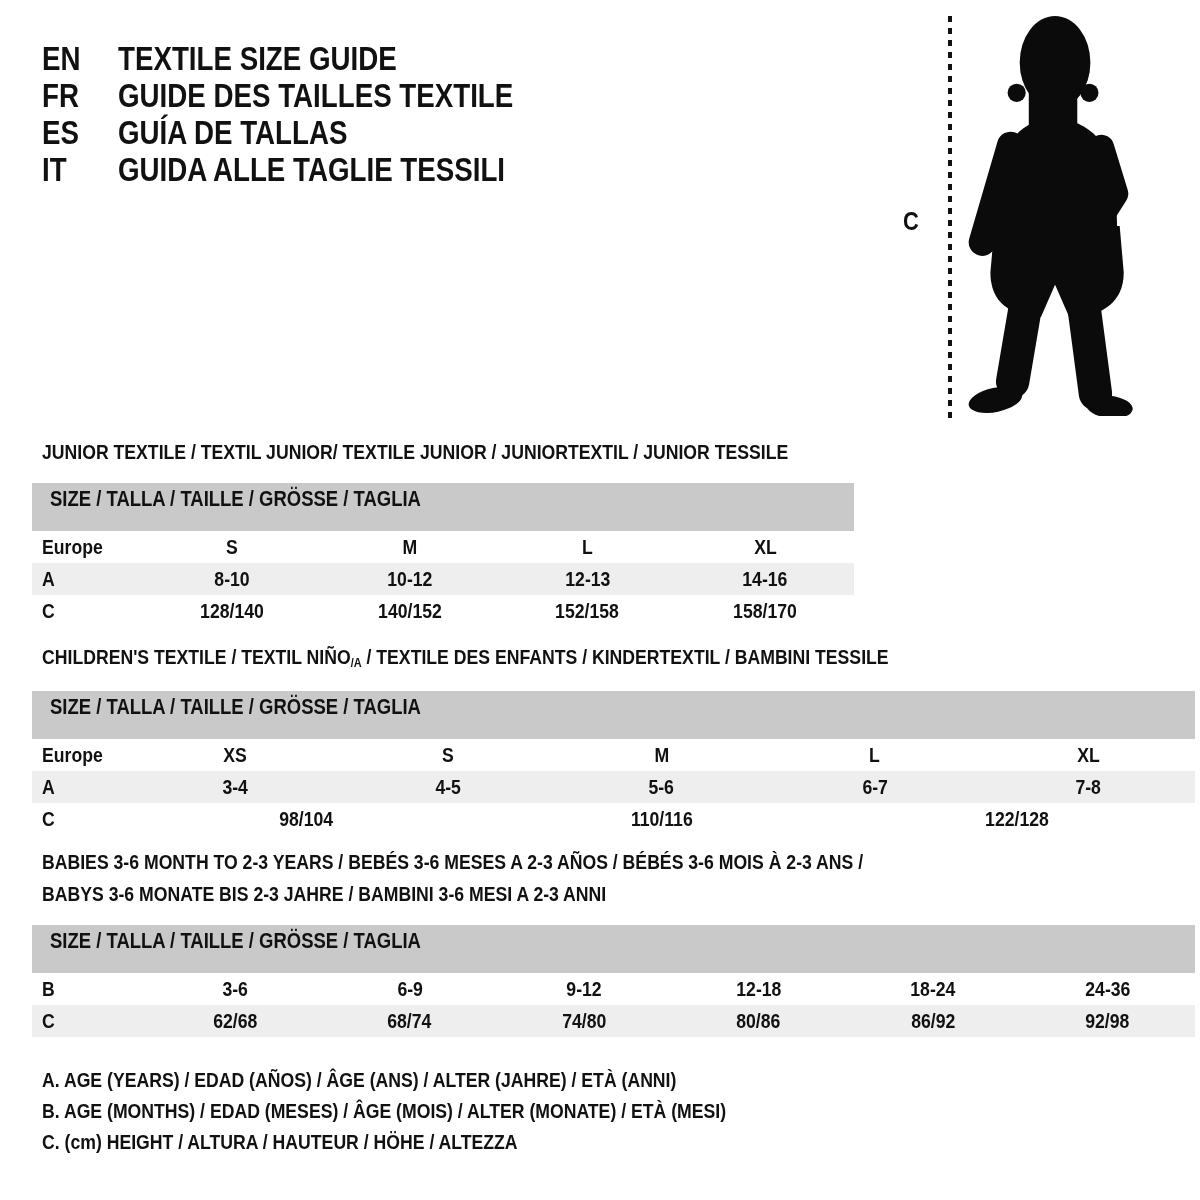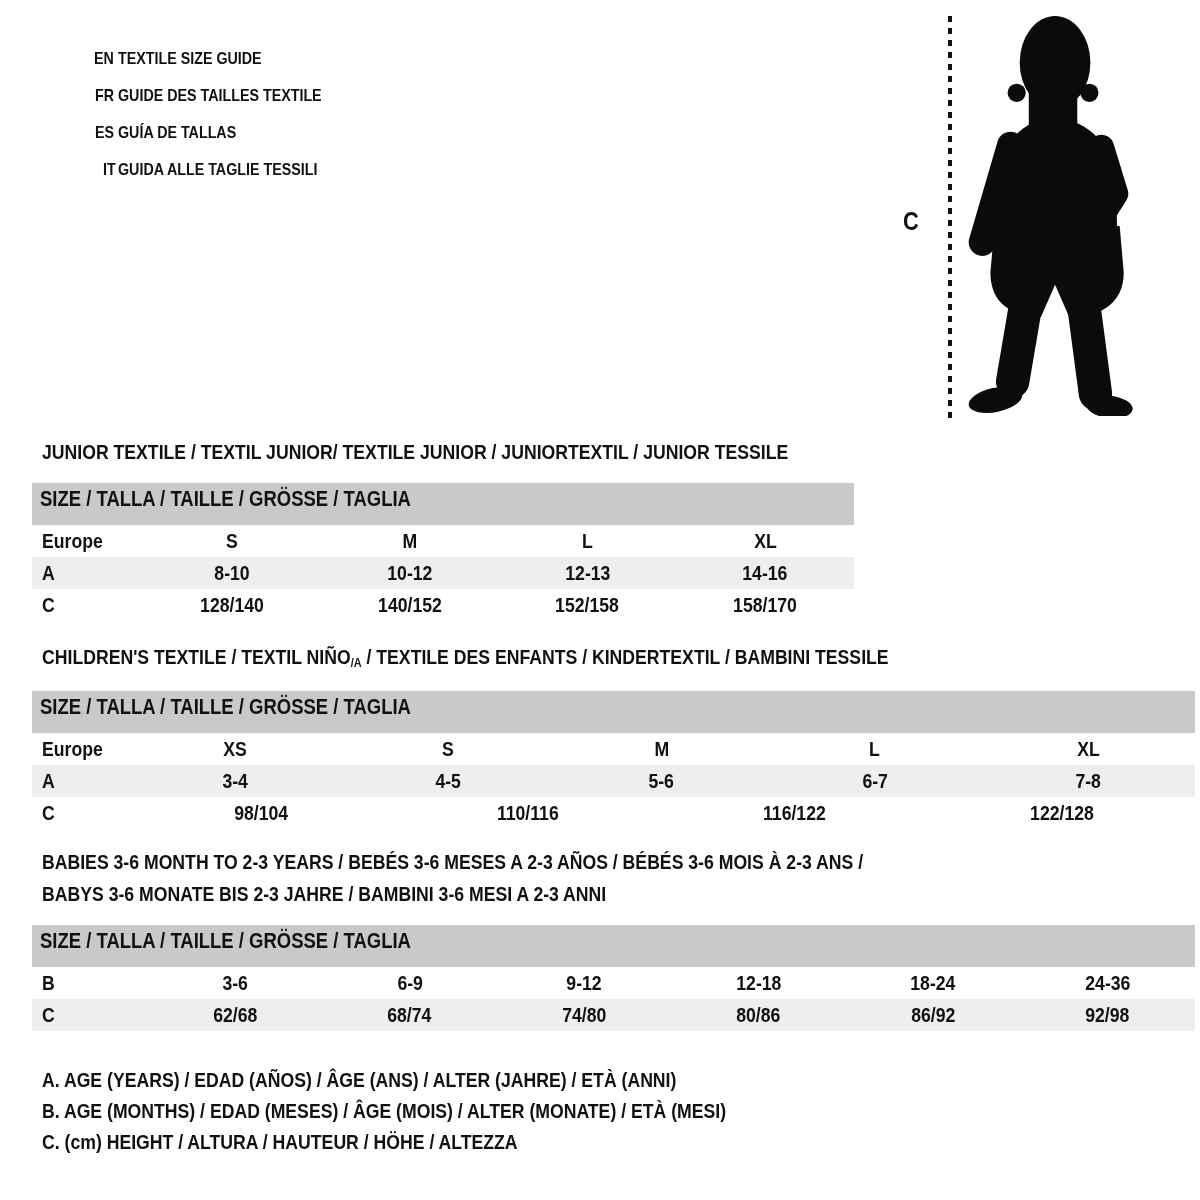--- a/index.html
+++ b/index.html
@@ -22,39 +22,39 @@
   
   .cond{
     display:inline-block;
     transform:scaleX(.84);
     transform-origin:0 50%;
     white-space:nowrap;
   }
   .cond.ccenter{transform-origin:50% 50%;}
   
   .lang-block{position:absolute;left:42px;top:40px;}
-  .lang-row{display:flex;line-height:37px;font-size:17px;text-align:right;}
+  .lang-row{display:flex;line-height:37px;font-size:33px;}
   .lang-code{width:76px;flex:0 0 76px;}
   
   .measure-line{
     position:absolute;left:948px;top:16px;width:4px;height:402px;
     background:repeating-linear-gradient(to bottom,var(--text) 0px,var(--text) 6px,transparent 6px,transparent 12px);
   }
   .measure-label{position:absolute;left:903px;top:206px;font-size:26px;}
   .toddler{position:absolute;left:962px;top:12px;}
   
   .section{position:absolute;left:32px;}
   .sec-junior{top:436px;width:822px;}
   .sec-children{top:641px;width:1163px;}
   .sec-babies{top:846px;width:1163px;}
   .sec-title{font-size:21px;line-height:32px;padding-left:10px;}
   .subseg{font-size:.62em;position:relative;top:.22em;}
   .size-bar{
-    margin-top:15px;height:42px;line-height:32px;
-    background:var(--bar);font-size:22px;padding-left:8px;text-decoration:underline;
+    margin-top:15px;height:48px;line-height:32px;
+    background:var(--bar);font-size:22px;padding-left:18px;text-decoration:underline;
   }
   .trow{display:flex;height:32px;line-height:32px;font-size:21px;justify-content:center;}
   .trow.shaded{background:var(--shade);}
   .tlabel{padding-left:10px;flex:0 0 auto;}
   .sec-junior  .tlabel{width:111px;}
   .sec-children .tlabel{width:96px;}
   .sec-babies  .tlabel{width:116px;}
   .tcell{flex:1 1 0;text-align:center;}
   
   .footnotes{position:absolute;left:42px;top:1064px;text-decoration:underline;}
@@ -156,21 +156,20 @@
           <div class="tcell"><span class="cond ccenter">3-4</span></div>
           <div class="tcell"><span class="cond ccenter">4-5</span></div>
           <div class="tcell"><span class="cond ccenter">5-6</span></div>
           <div class="tcell"><span class="cond ccenter">6-7</span></div>
           <div class="tcell"><span class="cond ccenter">7-8</span></div>
         </div>
         <div class="trow">
           <div class="tlabel"><span class="cond">C</span></div>
           <div class="tcell"><span class="cond ccenter">98/104</span></div>
           <div class="tcell"><span class="cond ccenter">110/116</span></div>
-          <div class="tcell"><span class="cond ccenter">116/122</span></div>
           <div class="tcell"><span class="cond ccenter">122/128</span></div>
         </div>
       </div>
       <div class="section sec-babies">
         <div class="sec-title"><span class="cond"><span>BABIES 3-6 MONTH TO 2-3 YEARS / BEBÉS 3-6 MESES A 2-3 AÑOS / BÉBÉS 3-6 MOIS À 2-3 ANS /</span></span></div>
         <div class="sec-title"><span class="cond"><span>BABYS 3-6 MONATE BIS 2-3 JAHRE / BAMBINI 3-6 MESI A 2-3 ANNI</span></span></div>
         <div class="size-bar"><span class="cond">SIZE / TALLA / TAILLE / GRÖSSE / TAGLIA</span></div>
         <div class="trow">
           <div class="tlabel"><span class="cond">B</span></div>
           <div class="tcell"><span class="cond ccenter">3-6</span></div>

